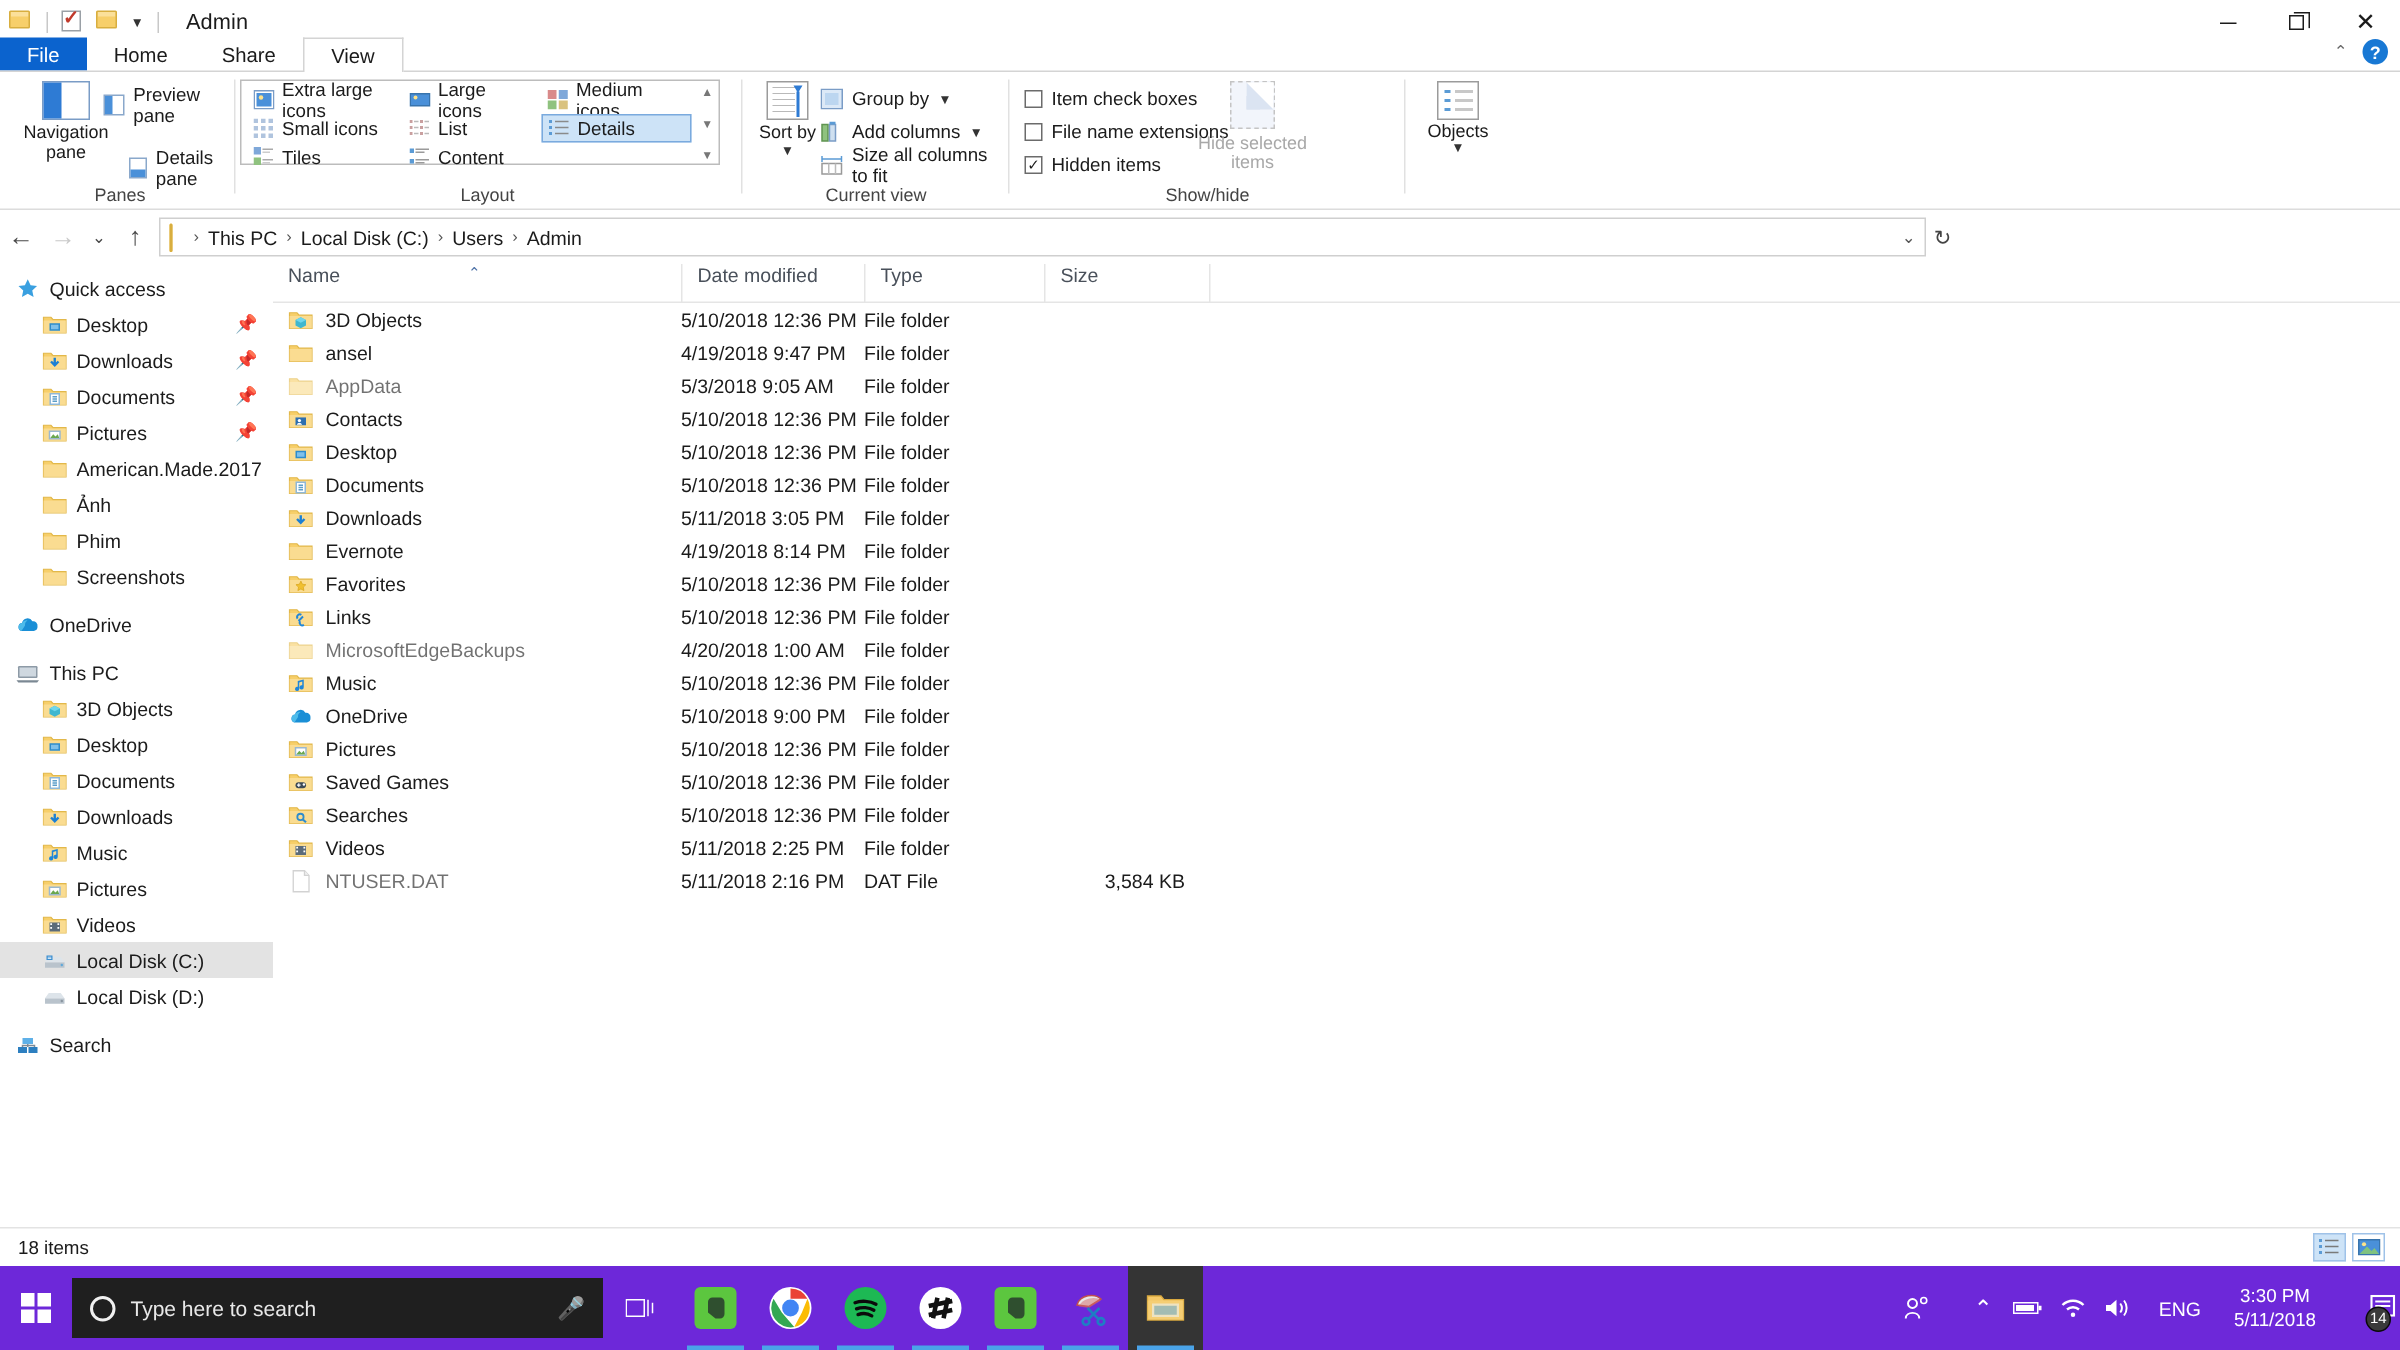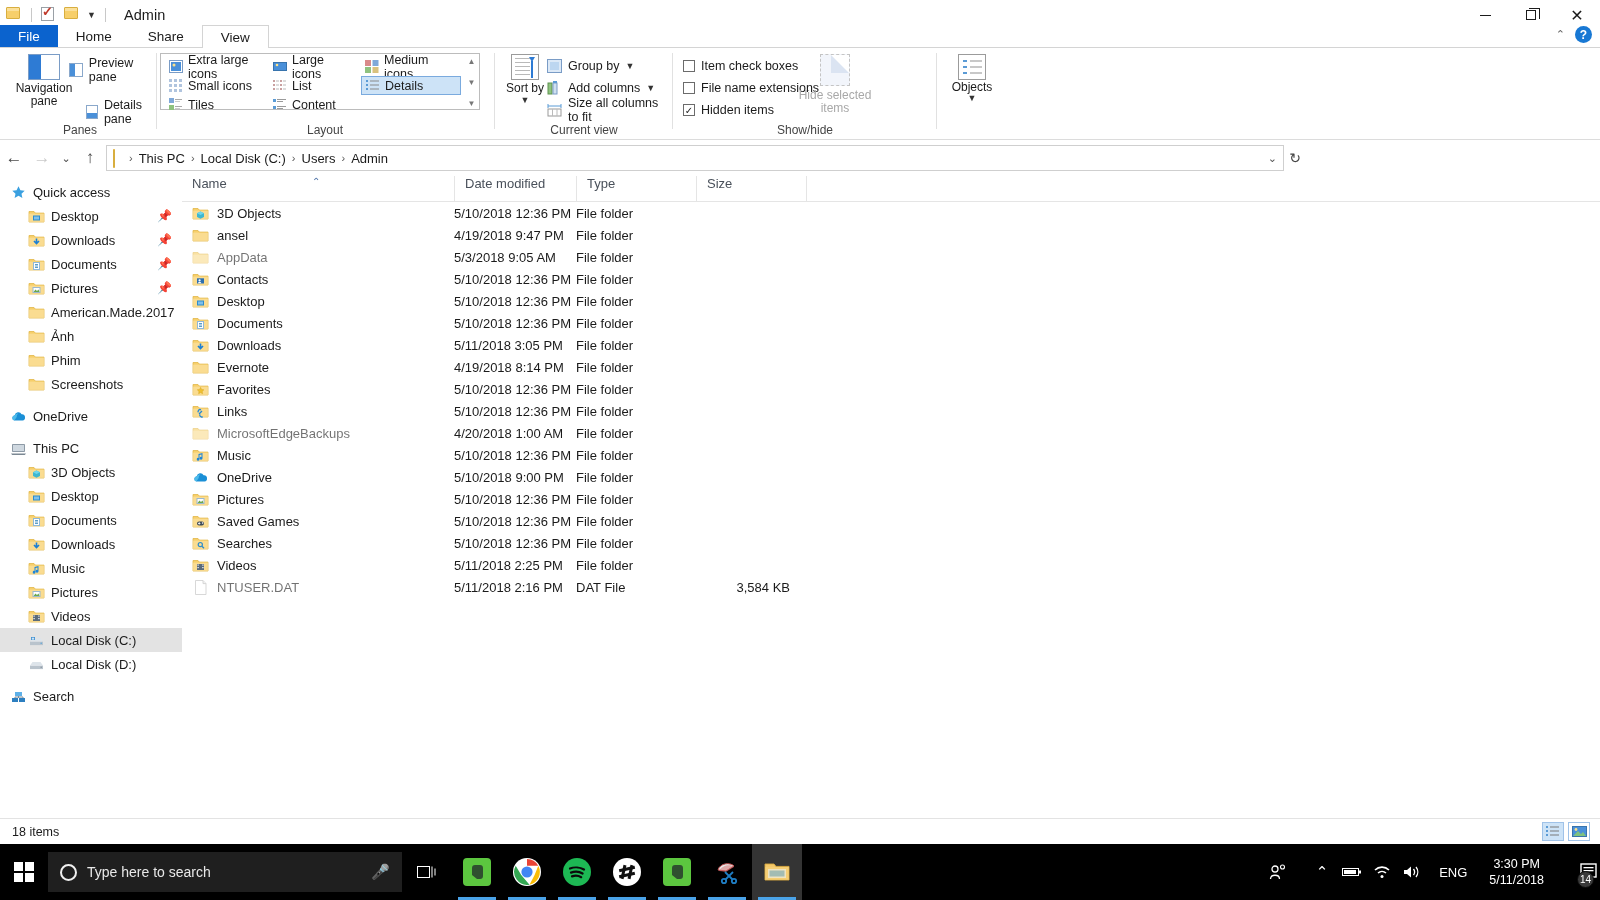--- a/index.html
+++ b/index.html
@@ -241,21 +241,21 @@
     border-top: 1px solid #e3e3e3; display: flex; align-items: center;
     font-size: 12.5px; color: #1b1b1b; padding-left: 12px;
   }
   .viewtoggles { position: absolute; right: 10px; top: 3px; display: flex; gap: 4px; }
   .vt { width: 22px; height: 19px; border: 1px solid #9fc2e8; display: flex; align-items: center; justify-content: center; }
   .vt.active { background: #cde3f7; }
 
   
   .taskbar {
     position: absolute; left: 0; top: 844px; width: 1600px; height: 56px;
-    background: #000000; display: flex; align-items: center;
+    background: #6d28d9; display: flex; align-items: center;
   }
   .startbtn { width: 48px; height: 56px; display: flex; align-items: center; justify-content: center; }
   .winlogo { width: 20px; height: 20px; display: grid; grid-template-columns: 1fr 1fr;
     grid-template-rows: 1fr 1fr; gap: 2px; }
   .winlogo span { background: #fff; display: block; }
   .tb-search {
     width: 354px; height: 40px; background: #1f1f1f; display: flex; align-items: center;
     padding: 0 12px; gap: 10px; color: #e8e8e8; font-size: 14px;
   }
   .circ-o { width: 17px; height: 17px; border: 2px solid #f0f0f0; border-radius: 50%; flex:0 0 auto;}

